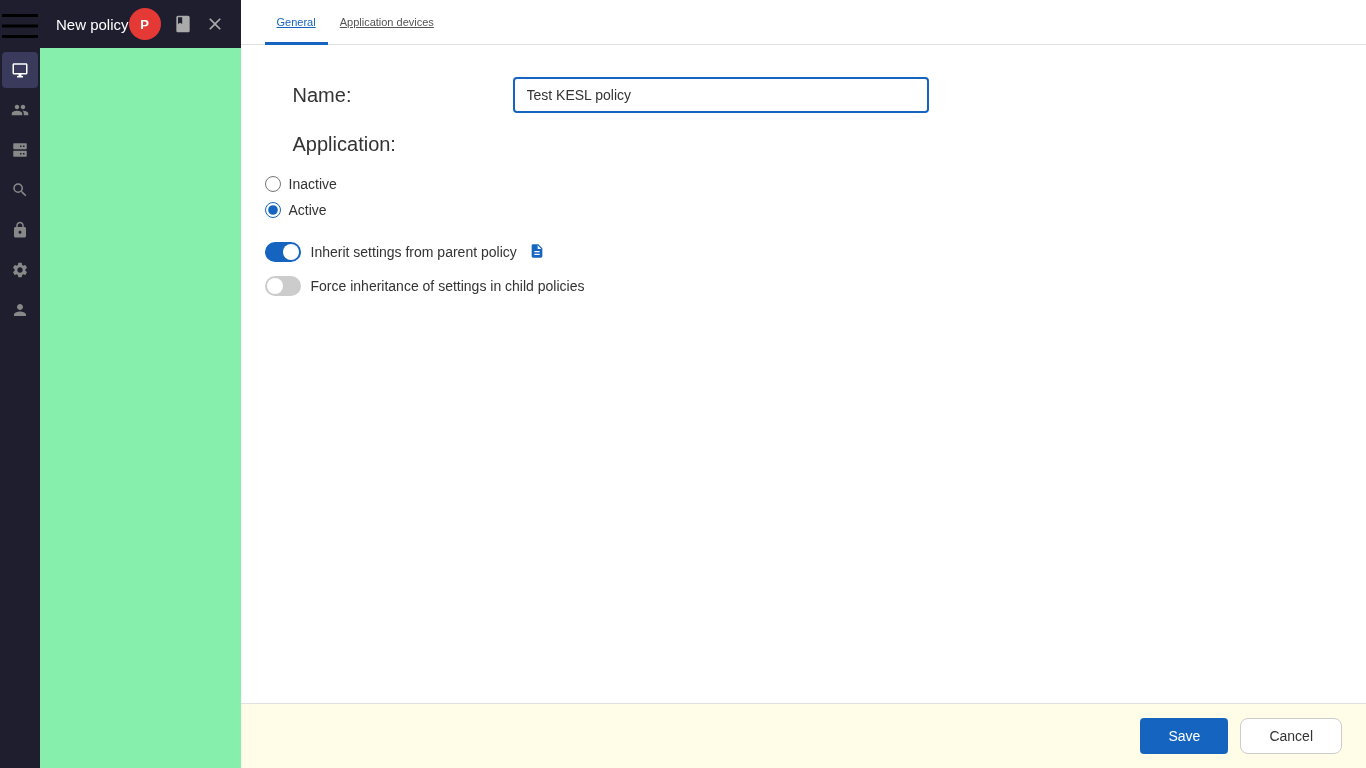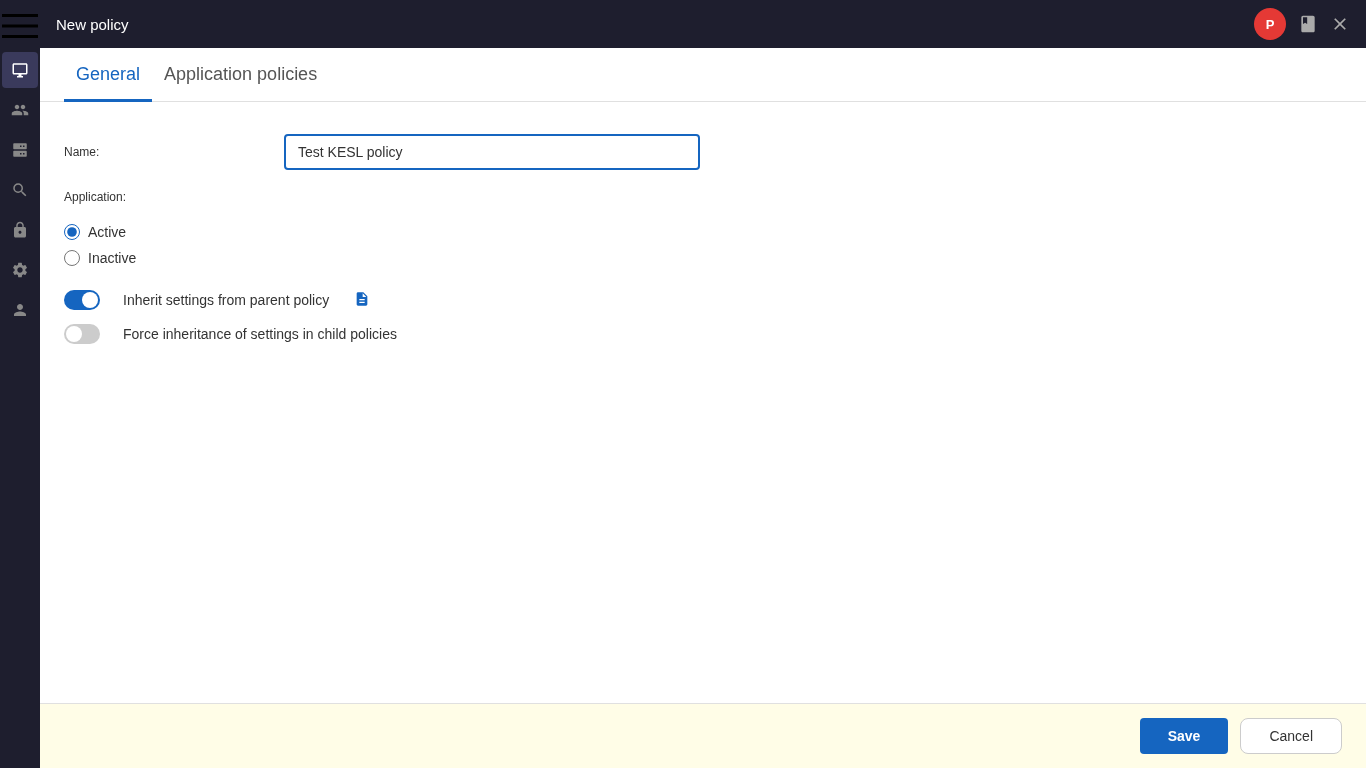--- a/index.html
+++ b/index.html
@@ -30,21 +30,21 @@
     .sidebar-icon.active-sidebar {
       background: #3a3a5c;
       color: #fff;
     }
     .sidebar-icon svg { width: 18px; height: 18px; fill: currentColor; }
 
     
     .main-area {
       flex: 1;
       display: flex;
-      flex-direction: column;
+      flex-direction: row;
       background: #86efac;
       position: relative;
     }
 
     
     .top-bar {
       background: #1e1e2e;
       height: 48px;
       display: flex;
       align-items: center;
@@ -89,25 +89,26 @@
     
     .tabs {
       display: flex;
       border-bottom: 1px solid #e0e0e0;
       padding: 0 24px;
       background: #fff;
       flex-shrink: 0;
     }
     .tab {
       padding: 16px 12px 14px;
-      font-size: 18px;
+      font-size: 11px;
       cursor: pointer;
       color: #555;
       border-bottom: 3px solid transparent;
       margin-bottom: -1px;
+      text-decoration: underline;
     }
     .tab.active-tab {
       color: #1565c0;
       border-bottom-color: #1565c0;
       font-weight: 500;
     }
 
     
     .modal-content {
       flex: 1;
@@ -117,22 +118,23 @@
     }
 
     .form-row {
       display: flex;
       align-items: center;
       margin-bottom: 20px;
     }
     .form-label {
       width: 220px;
       color: #333;
-      font-size: 12px;
-      flex-shrink: 0;
+      font-size: 20px;
+      flex-shrink: 0;
+      margin-left: 28px;
     }
     .form-value {
       color: #333;
       font-size: 14px;
     }
     .name-input {
       width: 416px;
       padding: 8px 12px;
       border: 2px solid #1565c0;
       border-radius: 4px;
@@ -177,21 +179,21 @@
       font-size: 16px;
       font-weight: 600;
       color: #222;
       margin-bottom: 16px;
       margin-top: 8px;
     }
 
     .toggle-row {
       display: flex;
       align-items: center;
-      gap: 23px;
+      gap: 10px;
       margin-bottom: 14px;
     }
     .toggle-switch {
       position: relative;
       width: 36px;
       height: 20px;
       flex-shrink: 0;
       cursor: pointer;
     }
     .toggle-track {
@@ -234,21 +236,21 @@
       flex-shrink: 0;
     }
     .btn-save {
       background: #1565c0;
       color: #fff;
       border: none;
       padding: 9px 28px;
       border-radius: 4px;
       font-size: 14px;
       cursor: pointer;
-      font-weight: 700;
+      font-weight: 400;
     }
     .btn-cancel {
       background: #fff;
       color: #333;
       border: 1px solid #ccc;
       padding: 9px 28px;
       border-radius: 8px;
       font-size: 14px;
       cursor: pointer;
     }
@@ -324,44 +326,44 @@
             <path d="M19 6.41L17.59 5 12 10.59 6.41 5 5 6.41 10.59 12 5 17.59 6.41 19 12 13.41 17.59 19 19 17.59 13.41 12z"></path>
           </svg>
       </div>
     </div>
   </div>
 
   <div class="modal-container">
 
     <div class="tabs">
       <div class="tab active-tab">General</div>
-      <div class="tab">Application policies</div>
+      <div class="tab">Application devices</div>
     </div>
 
     <div class="modal-content">
 
       <div class="form-row">
         <div class="form-label">Name:</div>
         <input class="name-input" type="text" value="Test KESL policy" style="">
       </div>
 
 
       <div class="form-row">
         <div class="form-label">Application:</div>
       </div>
 
       <div class="policy-status-section">
         <div class="radio-group">
           <label class="radio-item">
+            <input type="radio" class="radio-input" name="policy_status" style="">
+            <span class="radio-label">Inactive</span>
+          </label>
+          <label class="radio-item">
             <input type="radio" class="radio-input" name="policy_status" checked="" style="">
             <span class="radio-label">Active</span>
-          </label>
-          <label class="radio-item">
-            <input type="radio" class="radio-input" name="policy_status" style="">
-            <span class="radio-label">Inactive</span>
           </label>
         </div>
       </div>
 
       <div style="margin-top: 24px;">
 
         <div class="toggle-row">
           <div class="toggle-switch">
             <div class="toggle-track on"></div>
             <div class="toggle-thumb on"></div>

